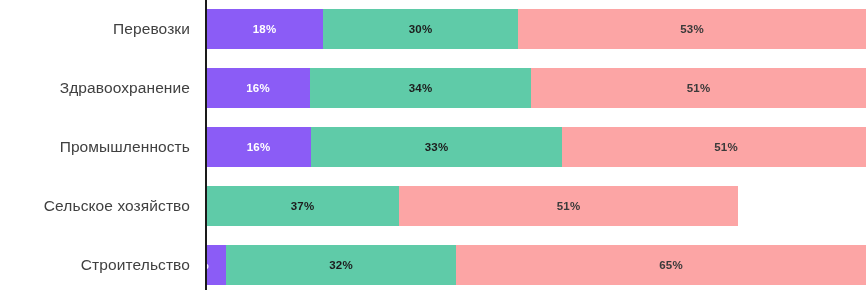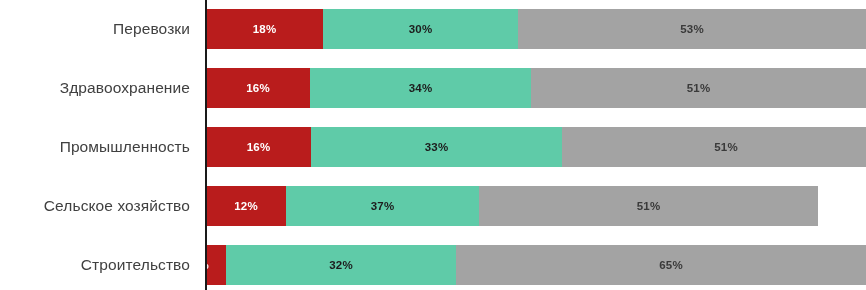--- a/index.html
+++ b/index.html
@@ -72,23 +72,23 @@
   }
 
   .seg {
     position: relative;
     display: inline-block;
     height: 40px;
     vertical-align: top;
     overflow: visible;
   }
 
-  .seg-blue  { background: #b91c1c; text-align: center; }
+  .seg-blue  { background: #8b5cf6; text-align: center; }
   .seg-green { background: #5FCBA8; }
-  .seg-gray  { background: #a3a3a3; }
+  .seg-gray  { background: #fca5a5; }
 
   .seg-lbl {
     position: absolute;
     left: 0;
     top: 0;
     width: 100%;
     height: 40px;
     display: flex;
     align-items: center;
     justify-content: center;
@@ -153,23 +153,21 @@
           <span class="seg-lbl">33%</span>
         </div><div class="seg seg-gray" style="width:328px;">
           <span class="seg-lbl">51%</span>
         </div>
       </div>
     </div>
 
     <div class="bar-row" style="top:186px;text-decoration:underline;">
       <div class="cat-label">Сельское хозяйство</div>
       <div class="bar-track">
-        <div class="seg seg-blue" style="width:80px;">
-          <span class="seg-lbl">12%</span>
-        </div><div class="seg seg-green" style="width:193px;">
+        <div class="seg seg-green" style="width:193px;">
           <span class="seg-lbl">37%</span>
         </div><div class="seg seg-gray" style="width:339px;">
           <span class="seg-lbl">51%</span>
         </div>
       </div>
     </div>
 
     <div class="bar-row" style="top:245px;">
       <div class="cat-label">Строительство</div>
       <div class="bar-track">

